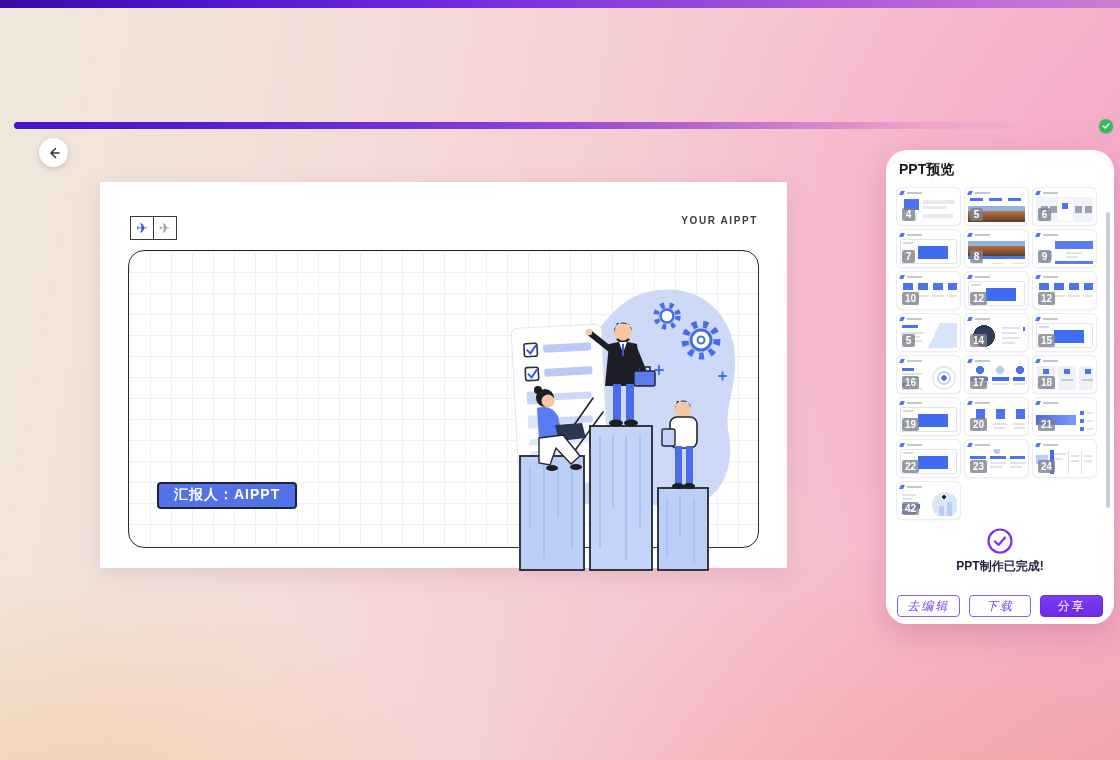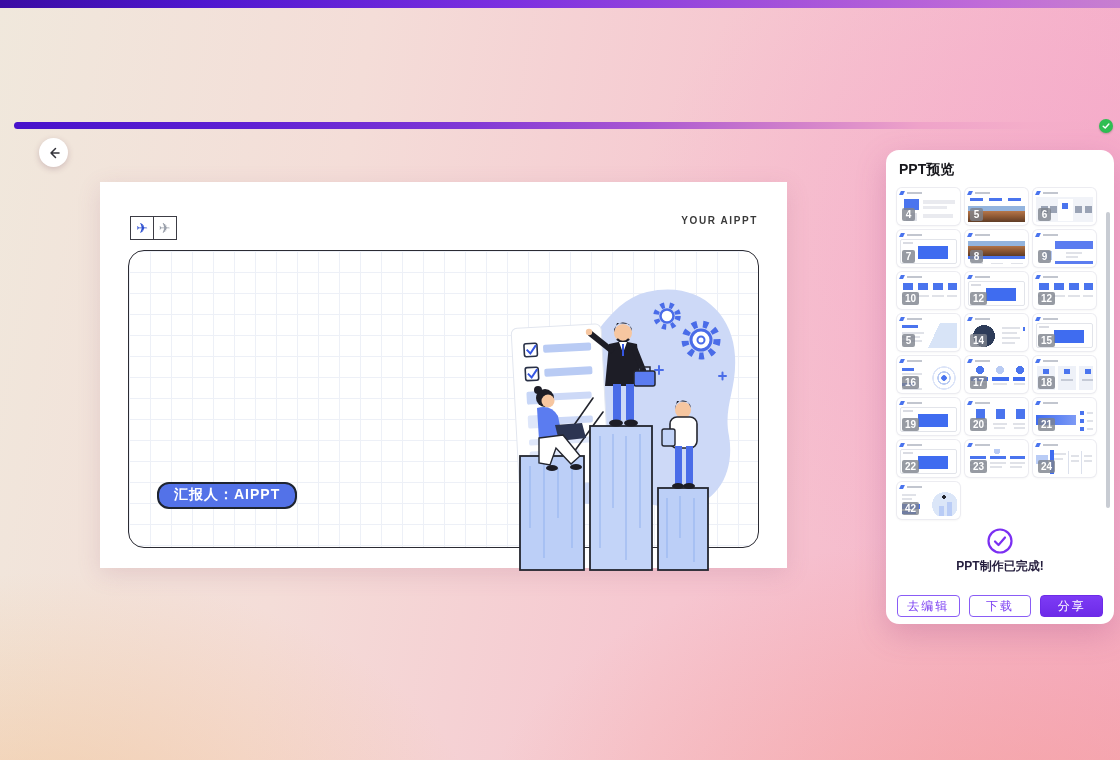--- a/index.html
+++ b/index.html
@@ -38,27 +38,27 @@
   .plane-box { width:24px; height:24px; border:1.5px solid #3c3c44; background:#fff; display:flex; align-items:center; justify-content:center; font-size:14px; }
   .plane-box + .plane-box { margin-left:-1.5px; }
   .plane-a { color:#2d4fd0; } .plane-b { color:#9aa0ab; }
 
   .slide-frame { position:absolute; left:28px; top:68px; width:631px; height:298px; border:1.5px solid #2b2b33; border-radius:16px;
     background-color:#fff;
     background-image:linear-gradient(#edf0f7 1px, transparent 1px), linear-gradient(90deg, #edf0f7 1px, transparent 1px);
     background-size:21px 21px; }
 
   .slide-title { position:absolute; left:50px; top:172px; font-size:33px; font-weight:600; color:#17171c; letter-spacing:1px; white-space:nowrap; }
-  .presenter-badge { position:absolute; left:57px; top:300px; background:#5372e8; border:2px solid #1e2430; border-radius:12px;
+  .presenter-badge { position:absolute; left:57px; top:300px; background:#5372e8; border:2px solid #1e2430; border-radius:4px;
     color:#fff; font-size:14px; font-weight:bold; padding:2px 15px 3px; letter-spacing:1px; }
 
   .illus { position:absolute; left:405px; top:96px; width:240px; height:296px; }
 
   
-  .panel { position:absolute; left:886px; top:150px; width:228px; height:474px; background:#fff; border-radius:13px;
+  .panel { position:absolute; left:886px; top:150px; width:228px; height:474px; background:#fff; border-radius:21px;
     box-shadow:0 10px 30px rgba(160,70,130,.28); }
   .panel-title { position:absolute; left:13px; top:11px; font-size:14px; font-weight:bold; color:#17171c; }
 
   .thumb-grid { position:absolute; left:11px; top:38px; width:200px; display:grid;
     grid-template-columns:repeat(3,63px); gap:5px 5px; }
   .thumb { position:relative; width:63px; height:37px; background:#fff; border-radius:5px; overflow:hidden; cursor:pointer;
     box-shadow:0 0 0 1px #ececf1, 0 1px 3px rgba(0,0,0,.07); }
   .thumb::before { content:""; position:absolute; top:3px; left:3px; width:4px; height:4px; background:#4a74ee; transform:skewX(-25deg); z-index:1; }
   .thumb::after { content:""; position:absolute; top:4px; left:10px; width:15px; height:2px; background:#c2c6cf; z-index:1; }
   .thumb .content { position:absolute; left:3px; right:3px; top:9px; bottom:3px; background-repeat:no-repeat; }
@@ -172,21 +172,21 @@
 
   .panel-scrollbar { position:absolute; right:4px; top:62px; width:4px; height:296px; background:#c8ccd3; border-radius:2px; cursor:pointer; }
 
   .complete-wrap { position:absolute; left:0; top:378px; width:100%; text-align:center; }
   .complete-wrap svg { width:26px; height:26px; }
   .complete-msg { position:absolute; left:0; top:408px; width:100%; text-align:center; font-size:12px; font-weight:600; color:#241d3d; }
 
   .panel-buttons { position:absolute; left:11px; right:11px; top:445px; display:flex; gap:9px; }
   .pbtn { flex:1; height:22px; border-radius:4px; font-size:12px; letter-spacing:2px; text-align:center; line-height:20px; cursor:pointer;
     font-family:"Liberation Sans", sans-serif; }
-  .pbtn.outline { background:#fff; border:1px solid #8a5cf6; color:#7b3ff2; }
+  .pbtn.outline { background:#fff; border:1px solid #8a5cf6; color:#7b3ff2;font-style:italic; }
   .pbtn.filled { background:linear-gradient(180deg,#7d3bf5,#6d2be8); border:1px solid #6d2be8; color:#fff; line-height:21px; }
 </style>
 </head>
 <body>
 
 <div id="stage">
 
   <div class="top-strip"></div>
 
   <div class="progress"></div>

